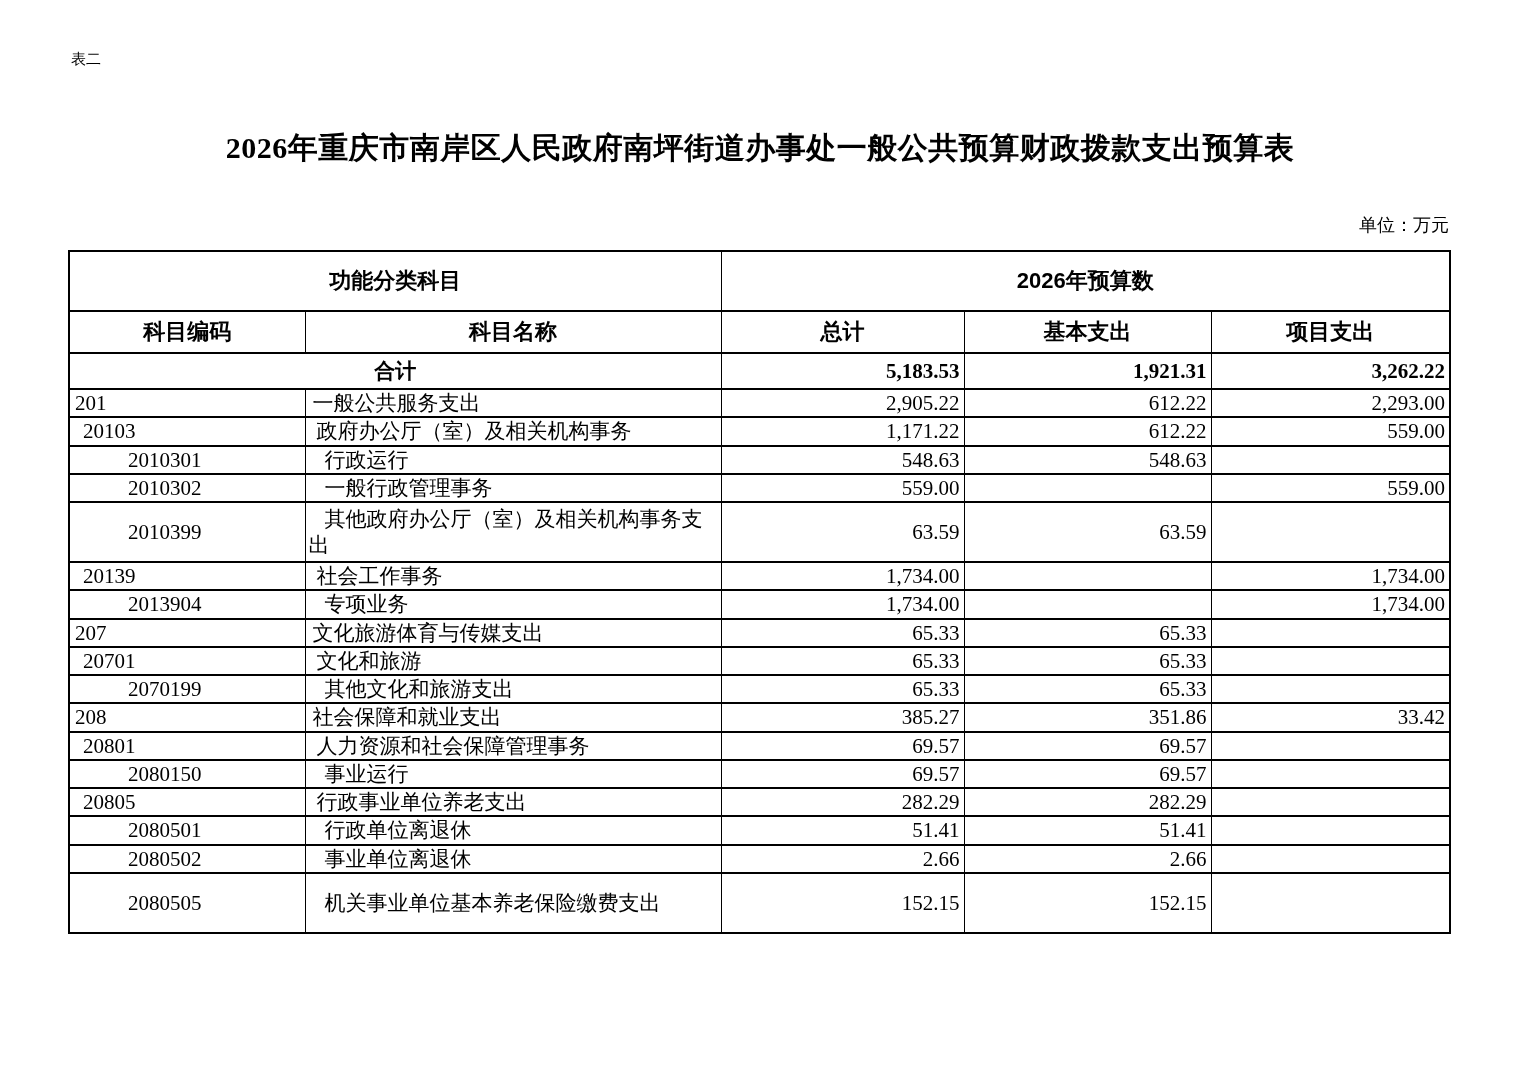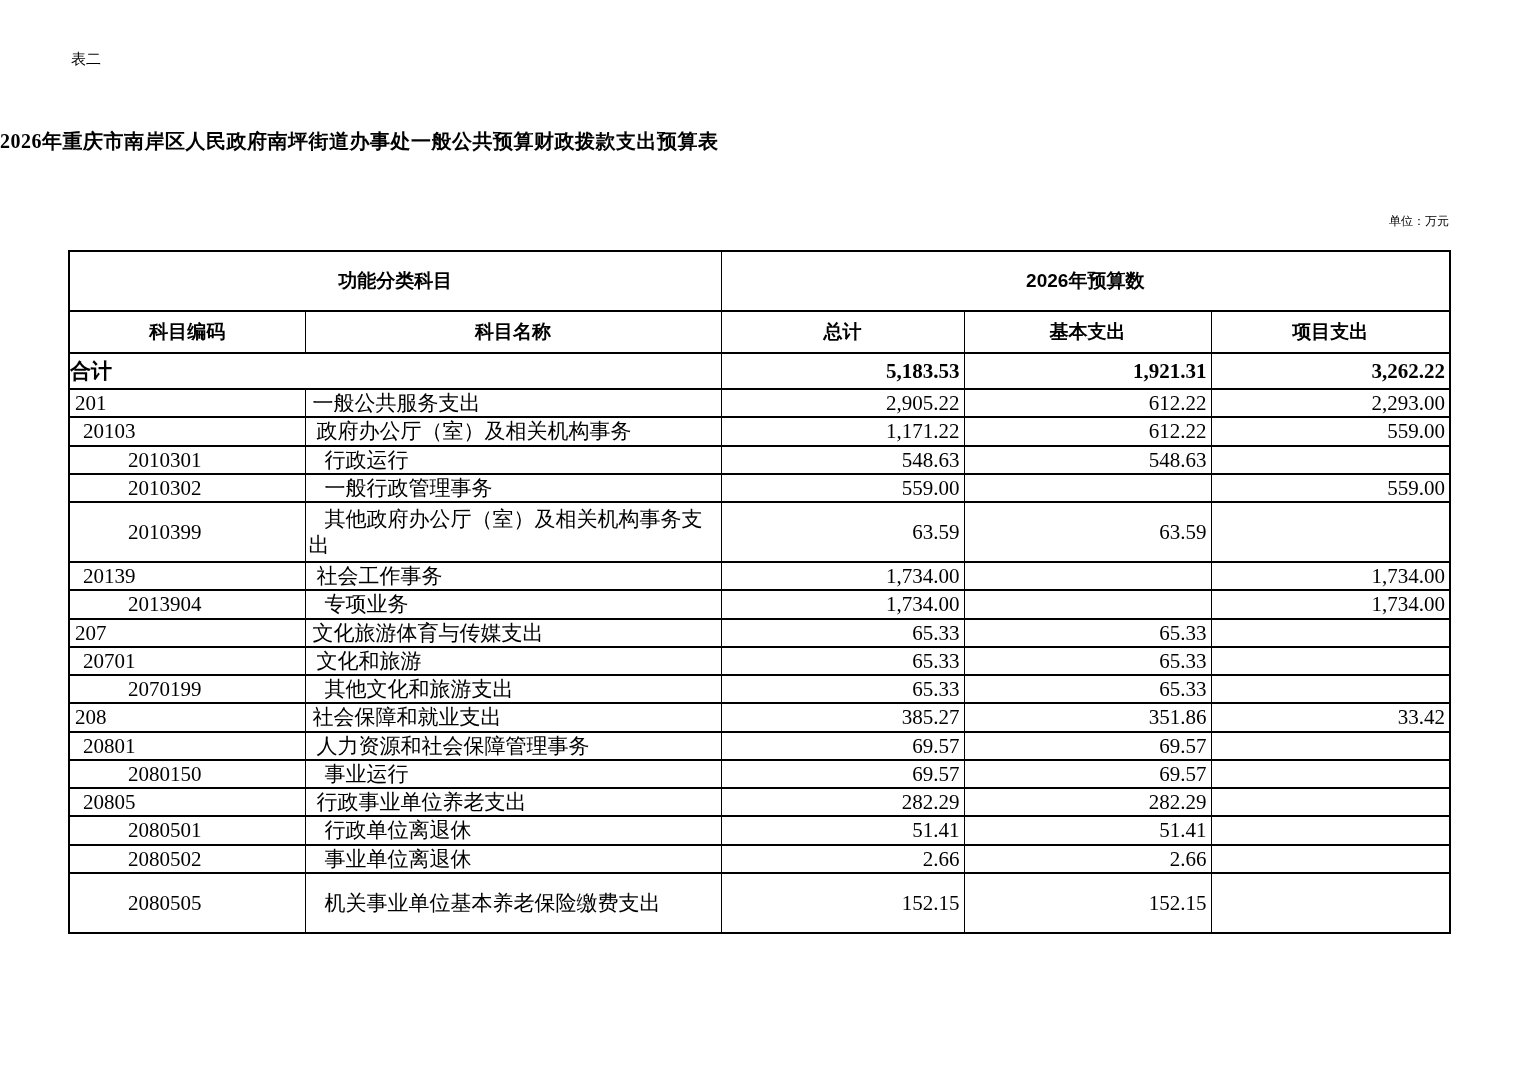--- a/index.html
+++ b/index.html
@@ -14,29 +14,30 @@
   }
   .sheet-label {
     position: absolute;
     left: 71px; top: 50px;
     font-size: 15px;
     font-family: "Liberation Serif", serif;
   }
   .page-title {
     position: absolute;
     left: 0; right: 0; top: 128px;
-    font-size: 20px;
+    text-align: center;
+    font-size: 30px;
     font-weight: bold;
     font-family: "Liberation Serif", serif;
     letter-spacing: 0.5px;
   }
   .unit-note {
     position: absolute;
     right: 71px; top: 213px;
-    font-size: 12px;
+    font-size: 18px;
     font-family: "Liberation Serif", serif;
   }
   table.budget {
     position: absolute;
     left: 68px; top: 250px;
     width: 1381px;
     border-collapse: collapse;
     table-layout: fixed;
     border: 2px solid #000;
   }
@@ -44,38 +45,38 @@
     border: 1px solid #000;
     border-top: 2px solid #000;
     border-bottom: 2px solid #000;
     padding: 0;
     overflow: hidden;
     vertical-align: middle;
   }
   .budget th {
     font-family: "Liberation Sans", sans-serif;
     font-weight: bold;
-    font-size: 19px;
+    font-size: 22px;
     text-align: center;
   }
   tr.hrow1 { height: 60px; }
   tr.hrow2 { height: 42px; }
   tr.grand { height: 36px; }
   tr.row   { height: 24px; }
   tr.row.tall { height: 60px; }
   .budget td { font-size: 21px; line-height: 1.25; }
   td.num {
     text-align: right;
     padding-right: 4px;
     font-family: "Liberation Serif", serif;
   }
   tr.grand td { font-weight: bold; }
   td.grand-label {
     font-family: "Liberation Sans", sans-serif;
-    text-align: left;
+    text-align: center;
     font-size: 21px;
   }
   td.code, td.name { padding-left: 3px; }
   td.code { font-family: "Liberation Serif", serif; }
   td.code.ind-0 { text-indent: 2px; }
   td.code.ind-1 { text-indent: 10px; }
   td.code.ind-2 { text-indent: 18px; padding-left: 40px; }
   td.name.ind-0 { text-indent: 4px; }
   td.name.ind-1 { text-indent: 8px; }
   td.name.ind-2 { text-indent: 16px; }

